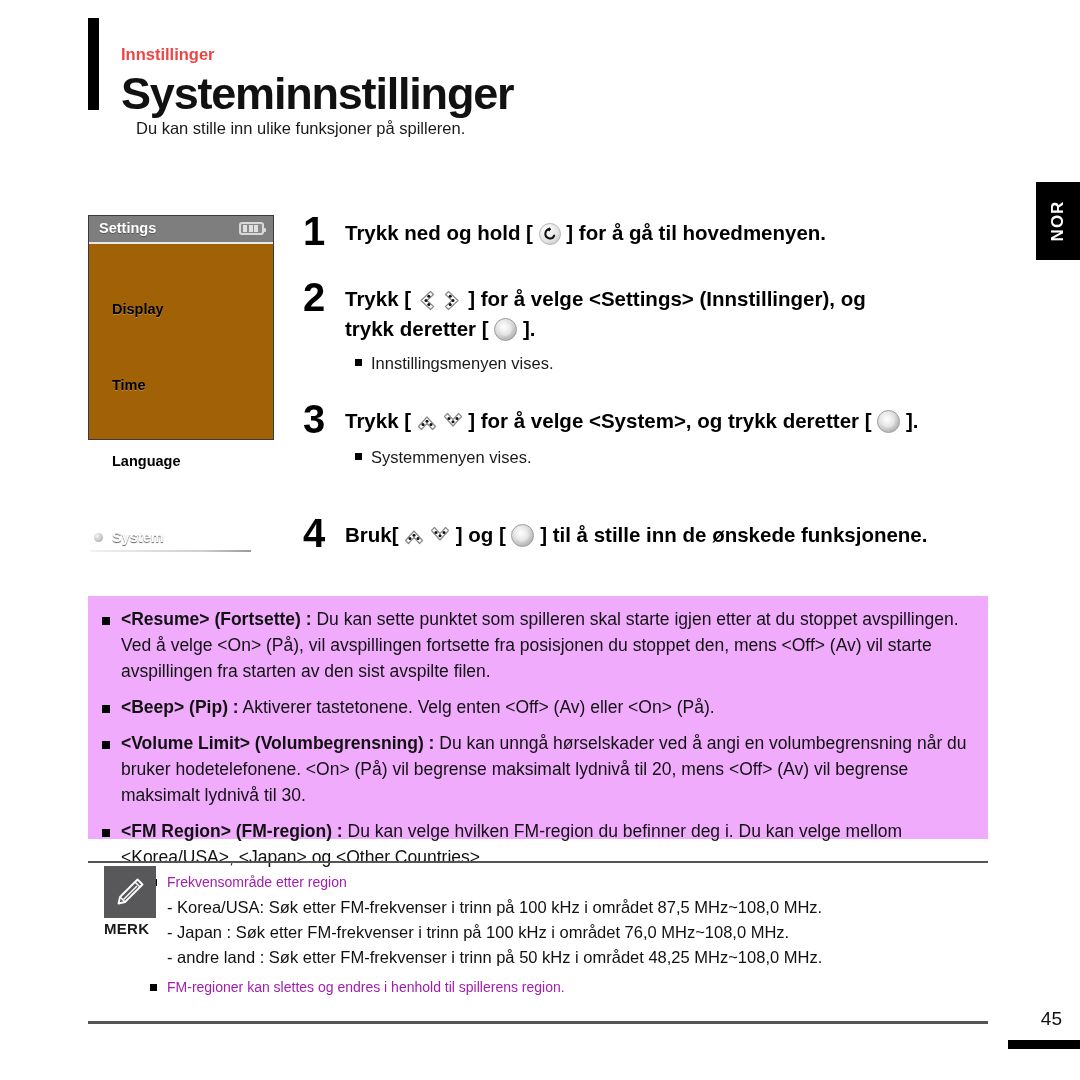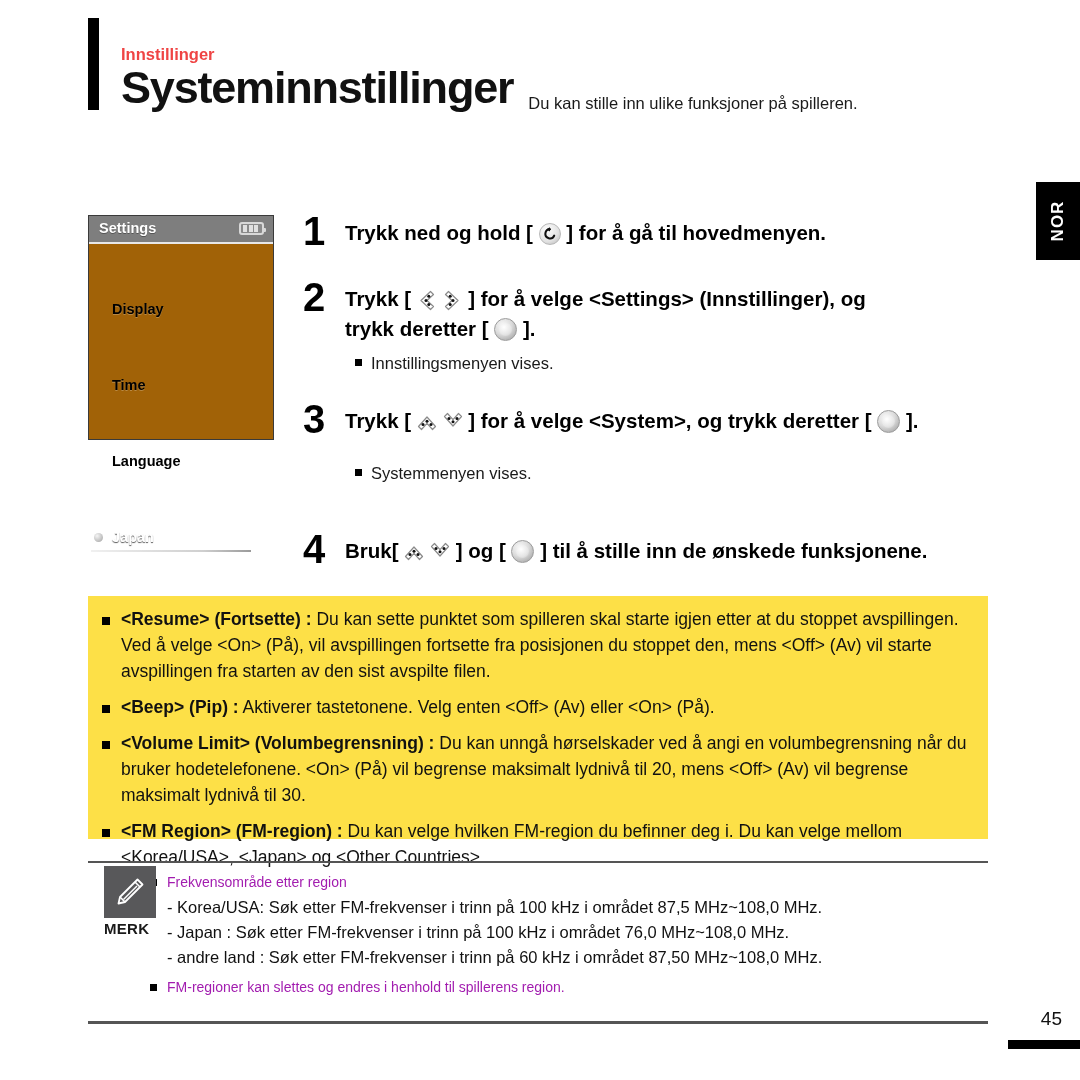--- a/index.html
+++ b/index.html
@@ -12,21 +12,21 @@
     position:relative;
     overflow:hidden;
   }
 
   
   #header{position:absolute;left:88px;top:18px;width:920px;height:100px;}
   #header-bar{position:absolute;left:0;top:0;width:11px;height:92px;background:#000;}
   #header-texts{position:absolute;left:33px;top:0;}
   #eyebrow{font-size:16.5px;font-weight:bold;letter-spacing:0px;line-height:18px;
            margin-top:27px;color:#ef4444;}
-  #title-row{display:flex;align-items:flex-end;}
+  #title-row{display:flex;align-items:flex-start;margin-top:6px;flex-direction:column;}
   #page-title{font-size:45px;font-weight:bold;letter-spacing:-1.2px;line-height:50px;color:#111;}
   #page-subtitle{font-size:16.5px;margin-left:15px;color:#1a1a1a;white-space:nowrap;}
 
   
   #nor-tab{position:absolute;right:0px;top:182px;width:44px;height:78px;background:#000;
            display:flex;align-items:center;justify-content:center;}
   #nor-tab span{color:#fff;font-size:17px;font-weight:bold;letter-spacing:1px;
                 transform:rotate(-90deg);white-space:nowrap;}
 
   
@@ -69,21 +69,21 @@
   .ico-ret svg{position:absolute;left:3px;top:3px;}
   .ico-sel{width:23px;height:23px;border-radius:50%;
            background:radial-gradient(circle at 38% 32%,#fbfbfb,#dcdcdc 45%,#a9a9a9 85%,#8e8e8e);
            border:1px solid #9c9c9c;box-sizing:border-box;position:relative;}
   .ico-sel:after{content:"";position:absolute;left:4px;top:4px;width:13px;height:13px;
                  border-radius:50%;background:radial-gradient(circle at 38% 32%,#fff,#e6e6e6 60%,#c6c6c6);}
   .chev{width:20px;height:21px;position:relative;display:inline-block;vertical-align:-5px;}
   .chev svg{position:absolute;left:0;top:0;}
 
   
-  #infobox{position:absolute;left:88px;top:596px;width:900px;height:243px;background:#fde047;}
+  #infobox{position:absolute;left:88px;top:596px;width:900px;height:243px;background:#f0abfc;}
   .ib-item{display:flex;align-items:flex-start;gap:11px;padding:0 20px 0 14px;}
   .ib-item .sq{width:8px;height:8px;background:#000;margin-top:11px;flex:0 0 8px;}
   .ib-text{font-size:17.5px;line-height:26px;color:#111;}
   .ib-text b{font-weight:bold;}
   #infobox .ib-item:first-child{padding-top:10px;}
   .ib-gap{height:10px;}
 
   
   .rule{position:absolute;left:88px;width:900px;height:2px;background:#555;}
 
@@ -137,21 +137,21 @@
       <span>Display</span>
     </div>
     <div class="dev-item">
       <span>Time</span>
     </div>
     <div class="dev-item">
       <span>Language</span>
     </div>
     <div class="dev-item sel">
       <span class="dev-bullet"></span>
-      <span>Japan</span>
+      <span>System</span>
     </div>
   </div>
 </div>
 
 <div id="steps">
 
   <div class="step" style="margin-top:0px;">
     <div class="step-num">1</div>
     <div class="step-body">
       <span>Trykk ned og hold [</span>
@@ -217,21 +217,21 @@
           <circle cx="10.0" cy="9.8" r="1.5" fill="#111"></circle>
           <circle cx="14.0" cy="6.4" r="1.5" fill="#111"></circle>
         </svg>
       </span>
       <span>] for å velge &lt;System&gt;, og trykk deretter [</span>
       <span class="btn-ico ico-sel"></span>
       <span>].</span>
     </div>
   </div>
 
-  <div class="note" style="margin-top:24px;">
+  <div class="note" style="margin-top:8px;">
     <span class="sq"></span>
     <span>Systemmenyen vises.</span>
   </div>
 
   <div class="step" style="margin-top:46px;">
     <div class="step-num">4</div>
     <div class="step-body">
       <span>Bruk[</span>
       <span class="chev">
         <svg width="20" height="19" viewBox="0 0 20 19">
@@ -293,21 +293,21 @@
     <div id="merk-label">MERK</div>
   </div>
 
   <div id="merk-list">
     <div class="mk-row">
       <span class="sq"></span>
       <span class="mk-txt">Frekvensområde etter region</span>
     </div>
     <div class="mk-sub">- Korea/USA: Søk etter FM-frekvenser i trinn på 100 kHz i området 87,5 MHz~108,0 MHz.</div>
     <div class="mk-sub">- Japan : Søk etter FM-frekvenser i trinn på 100 kHz i området 76,0 MHz~108,0 MHz.</div>
-    <div class="mk-sub">- andre land : Søk etter FM-frekvenser i trinn på 60 kHz i området 87,50 MHz~108,0 MHz.</div>
+    <div class="mk-sub">- andre land : Søk etter FM-frekvenser i trinn på 50 kHz i området 48,25 MHz~108,0 MHz.</div>
     <div class="mk-row" style="margin-top:5px;">
       <span class="sq"></span>
       <span class="mk-txt">FM-regioner kan slettes og endres i henhold til spillerens region.</span>
     </div>
   </div>
 </div>
 
 <div id="footer-rule"></div>
 <div id="page-num">45</div>
 <div id="footer-bar"></div>

